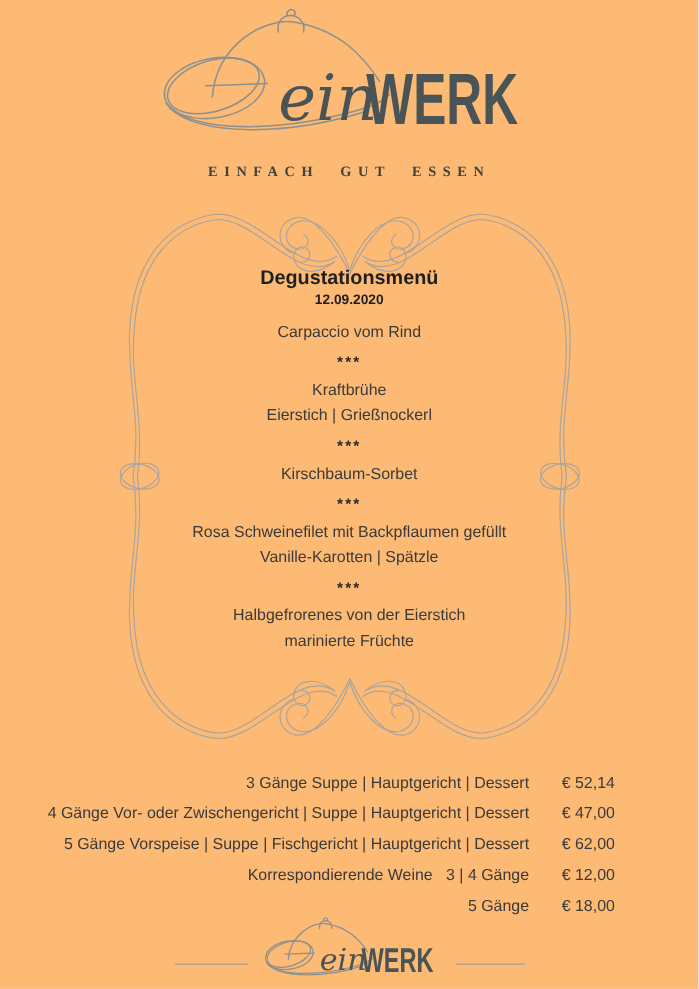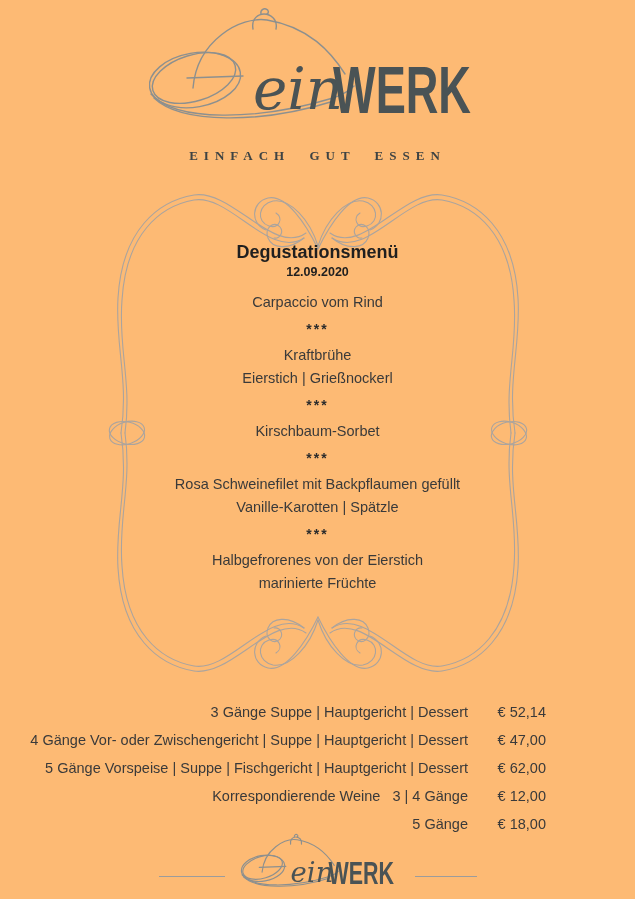--- a/index.html
+++ b/index.html
@@ -28,21 +28,21 @@
   .menu {
     position:absolute; top:240px; left:0; width:100%;
     text-align:center; color:#3a3a3a;
   }
   .menu-title { font-size:18px; font-weight:bold; color:#1f1f1f; line-height:24px; }
   .menu-date  { font-size:12.5px; font-weight:bold; color:#1f1f1f; line-height:17px; margin-bottom:10px; }
   .course-line { font-size:14.5px; line-height:23px; }
   .sep { font-size:14px; font-weight:bold; letter-spacing:2px; line-height:20px; margin:5px 0; color:#2c2c2c; }
 
   
-  .pricing { position:absolute; top:702px; left:0; right:89px; }
+  .pricing { position:absolute; top:702px; left:0; right:76px; }
   .price-row {
     display:flex; justify-content:flex-end; align-items:baseline;
     font-size:14.5px; color:#3a3a3a; line-height:20px; margin-bottom:8px;
   }
   .price-label { white-space:pre; text-align:right; }
   .price-value { width:70px; text-align:right; margin-left:8px; white-space:pre; }
 
   
   .footer {
     position:absolute; top:836px; left:0; width:100%;

